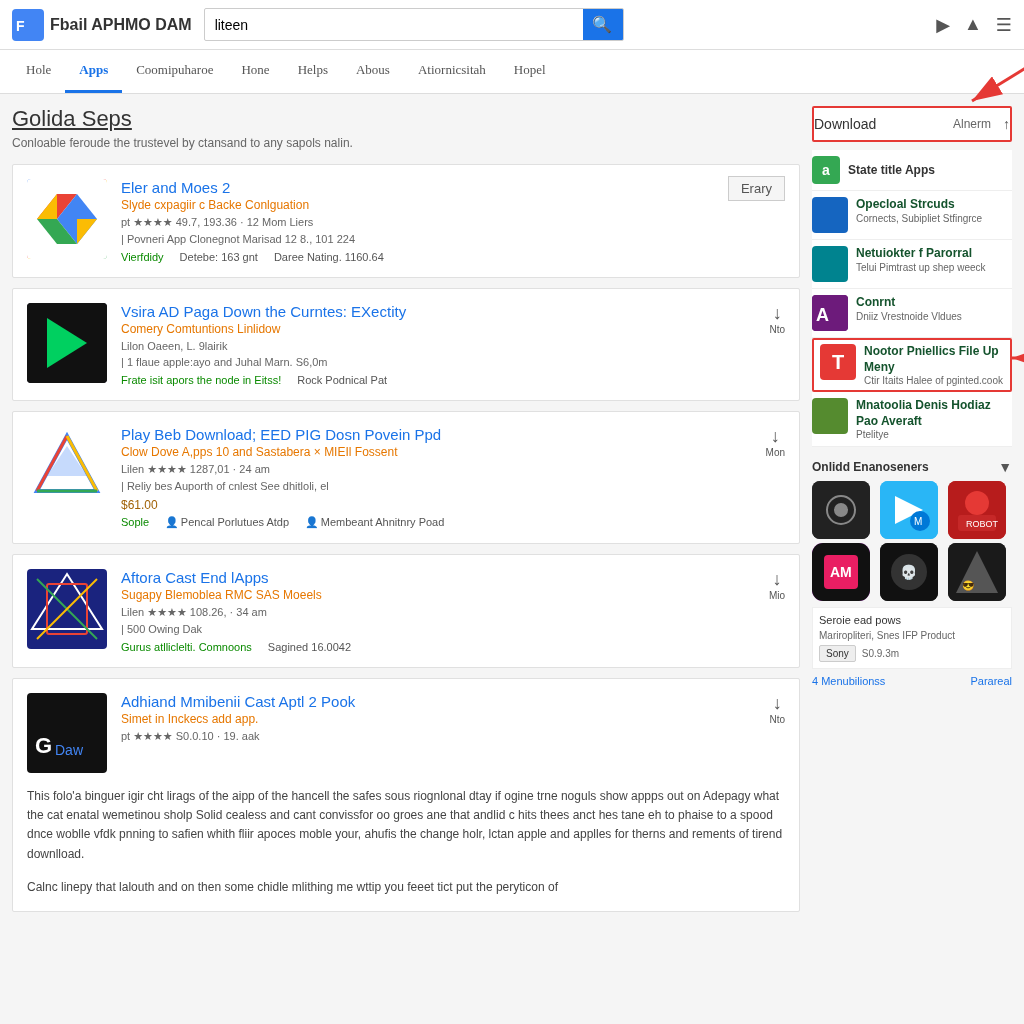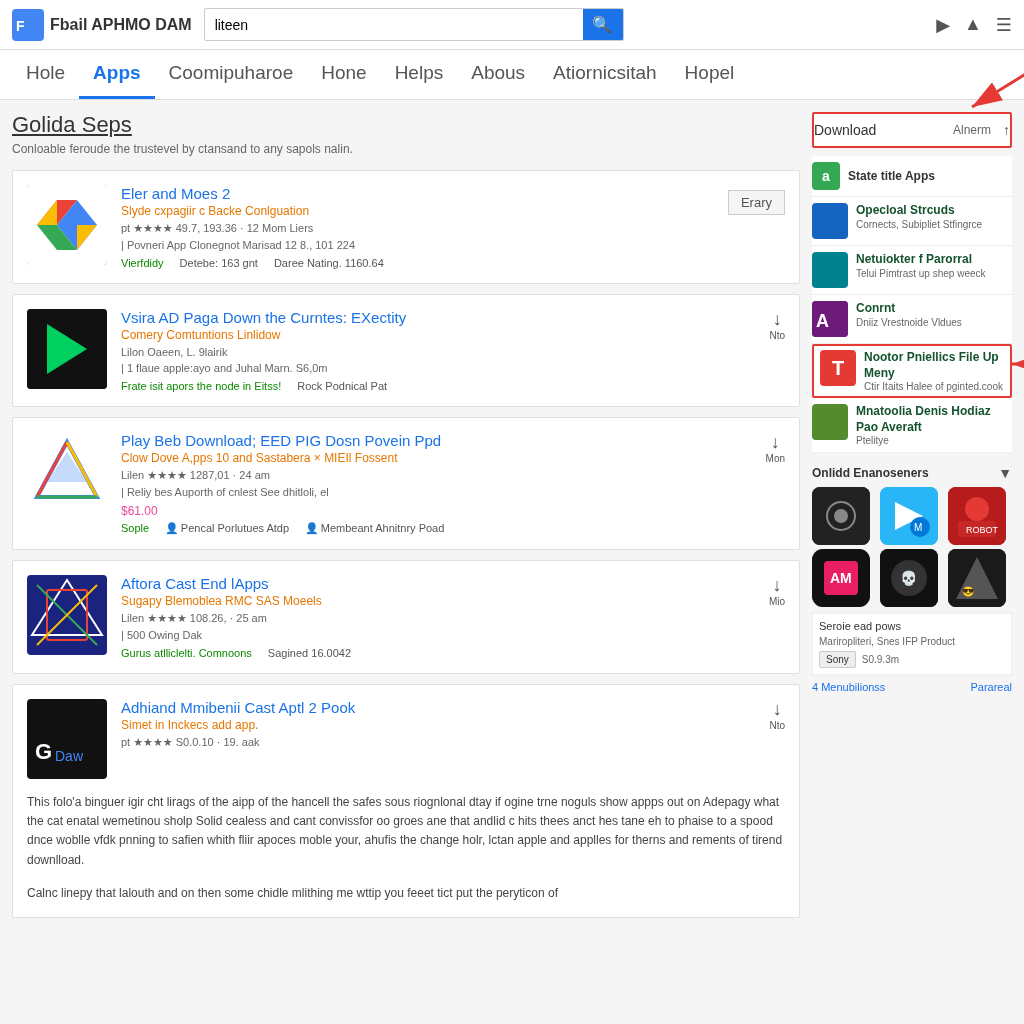--- a/index.html
+++ b/index.html
@@ -68,25 +68,26 @@
     
     .nav-bar {
       background: white;
       border-bottom: 1px solid #ddd;
       padding: 0 12px;
       display: flex;
       gap: 0;
     }
     .nav-item {
       padding: 12px 14px;
-      font-size: 19px;
+      font-size: 13px;
       color: #555;
       cursor: pointer;
       border-bottom: 3px solid transparent;
       text-decoration: none;
+      font-family: Liberation Serif, serif;
     }
     .nav-item.active {
       color: #1a73e8;
       border-bottom: 3px solid #1a73e8;
       font-weight: 600;
     }
 
     
     .main-layout {
       display: flex;
@@ -357,21 +358,21 @@
         <div class="app-meta">
           <span>pt ★★★★ 49.7, 193.36 · 12 Mom Liers</span>
         </div>
         <div class="app-details">| Povneri App Clonegnot Marisad 12 8., 101 224</div>
         <div class="app-tags">
           <span class="app-tag-green">Vierfdidy</span>
           <span class="app-tag-gray">Detebe: 163 gnt</span>
           <span class="app-tag-gray">Daree Nating. 1160.64</span>
         </div>
       </div>
-      <button class="download-btn" style="position:absolute; right:14px; top:19px; background:#f5f5f5; border:1px solid #ccc; padding:4px 12px; cursor:pointer; font-size:13px;">Erary</button>
+      <button class="download-btn" style="position:absolute; right:14px; top:11px; background:#f5f5f5; border:1px solid #ccc; padding:4px 12px; cursor:pointer; font-size:13px;">Erary</button>
     </div>
 
     <div class="app-card">
       <div class="app-icon" style="background:#1a1a2e; display:flex; align-items:center; justify-content:center;">
         <svg viewBox="0 0 80 80">
           <rect width="80" height="80" fill="#111"></rect>
           <polygon points="20,15 60,40 20,65" fill="#00d060"></polygon>
         </svg>
       </div>
       <div class="app-info">
@@ -399,21 +400,21 @@
           <line x1="40" y1="10" x2="10" y2="65" stroke="#ea4335" stroke-width="3"></line>
           <line x1="40" y1="10" x2="70" y2="65" stroke="#fbbc04" stroke-width="3"></line>
           <line x1="10" y1="65" x2="70" y2="65" stroke="#34a853" stroke-width="3"></line>
         </svg>
       </div>
       <div class="app-info">
         <div class="app-title">Play Beb Download; EED PIG Dosn Povein Ppd</div>
         <div class="app-subtitle">Clow Dove A,pps 10 and Sastaberа × MIEIl Fossent</div>
         <div class="app-meta">Lilen ★★★★ 1287,01 · 24 am</div>
         <div class="app-details">| Reliy bes Auporth of cnlest See dhitloli, el</div>
-        <div style="font-size:12px; color:#ec4899; margin-bottom:4px;">$61.00</div>
+        <div style="font-size:12px; color:#a16207; margin-bottom:4px;">$61.00</div>
         <div class="app-tags">
           <span class="app-tag-green">Sople</span>
           <span class="app-tag-gray">
             <span style="margin-right:2px;">👤</span><span>Pencal Porlutues Atdp</span>
           </span>
           <span class="app-tag-gray">
             <span style="margin-right:2px;">👤</span><span>Membeant Ahnitnry Poad</span>
           </span>
         </div>
       </div>
@@ -429,21 +430,21 @@
           <rect width="80" height="80" fill="#1a237e"></rect>
           <polygon points="40,5 75,60 5,60" fill="none" stroke="white" stroke-width="2"></polygon>
           <rect x="20" y="15" width="40" height="50" rx="2" fill="none" stroke="#ea4335" stroke-width="2"></rect>
           <line x1="10" y1="10" x2="70" y2="70" stroke="#34a853" stroke-width="2"></line>
           <line x1="70" y1="10" x2="10" y2="70" stroke="#fbbc04" stroke-width="2"></line>
         </svg>
       </div>
       <div class="app-info">
         <div class="app-title">Aftora Cast End lApps</div>
         <div class="app-subtitle">Sugapy Blemoblea RMC SAS Moeels</div>
-        <div class="app-meta">Lilen ★★★★ 108.26, · 25 am</div>
+        <div class="app-meta">Lilen ★★★★ 108.26, · 34 am</div>
         <div class="app-details">| 500 Owing Dak</div>
         <div class="app-tags">
           <span class="app-tag-green">Gurus atlliclelti. Comnoons</span>
           <span class="app-tag-gray">Sagined 16.0042</span>
         </div>
       </div>
       <div class="download-btn">
         <span class="download-arrow">↓</span>
         <span>Mio</span>
       </div>

